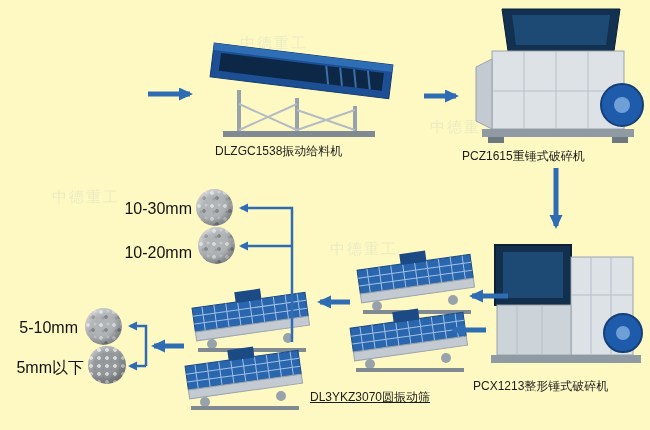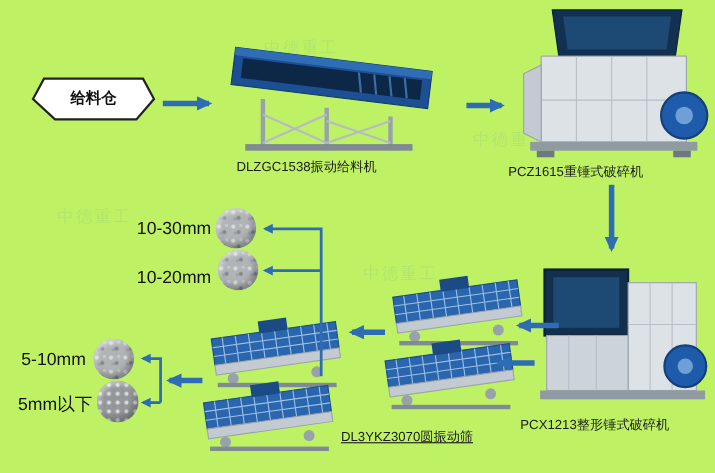--- a/index.html
+++ b/index.html
@@ -1,17 +1,17 @@
 <!DOCTYPE html>
 <html><head>
 <meta charset="utf-8">
 <style>
   * { box-sizing: border-box; }
   html,body { margin:0; padding:0; background:#ffffff; }
-  #canvas { position:relative; width:650px; height:430px; background:#bef264; overflow:hidden;
+  #canvas { position:relative; width:650px; height:430px; background:#fef9c3; overflow:hidden;
             font-family:"Liberation Sans", sans-serif; }
   .machine { position:absolute; z-index:2; }
   svg.overlay { position:absolute; left:0; top:0; z-index:5; pointer-events:none; }
   .caption { position:absolute; z-index:6; font-size:12px; color:#1c1c1c; text-align:left; white-space:nowrap; }
   .out-label { position:absolute; z-index:6; font-size:16px; color:#111; text-align:right; white-space:nowrap; }
   .feed-bin { position:absolute; left:28px; top:70px; width:114px; height:40px; z-index:3; }
   .feed-bin-label { position:absolute; left:0; top:11px; width:100%; text-align:center;
                     font-size:14px; font-weight:bold; color:#111; }
   .arrow { stroke:#2e6db4; stroke-width:5; }
   .conn  { stroke:#2e6db4; stroke-width:2.5; fill:none; }
@@ -33,26 +33,20 @@
 <body>
 
 <div id="canvas">
 
   <span class="watermark" style="left:240px; top:34px;">中德重工</span>
   <span class="watermark" style="left:52px;  top:188px;">中德重工</span>
   <span class="watermark" style="left:330px; top:240px;">中德重工</span>
   <span class="watermark" style="left:515px; top:292px;">中德重工</span>
   <span class="watermark" style="left:430px; top:118px;">中德重工</span>
 
-  <div class="feed-bin">
-    <svg width="114" height="40" viewBox="0 0 114 40">
-      <polygon points="12,1.5 102,1.5 112,20 96,38.5 22,38.5 2,20" fill="#ffffff" stroke="#222" stroke-width="2"></polygon>
-    </svg>
-    <span class="feed-bin-label">给料仓</span>
-  </div>
 
   <div class="machine" style="left:205px; top:30px;">
     <svg width="195" height="112" viewBox="0 0 195 112">
       <g transform="rotate(7 97 45)">
         <rect x="6" y="24" width="180" height="34" fill="#1c4f93" stroke="#123a6e"></rect>
         <rect x="6" y="24" width="180" height="7" fill="#2f6eb5"></rect>
         <rect x="14" y="33" width="164" height="18" fill="#0d2847"></rect>
         <path d="M120 33 L124 51 M134 33 L138 51 M148 33 L152 51 M162 33 L166 51" stroke="#3c6ea8" stroke-width="2" fill="none"></path>
       </g>
       <g stroke="#98a2ab" stroke-width="4" fill="none">

